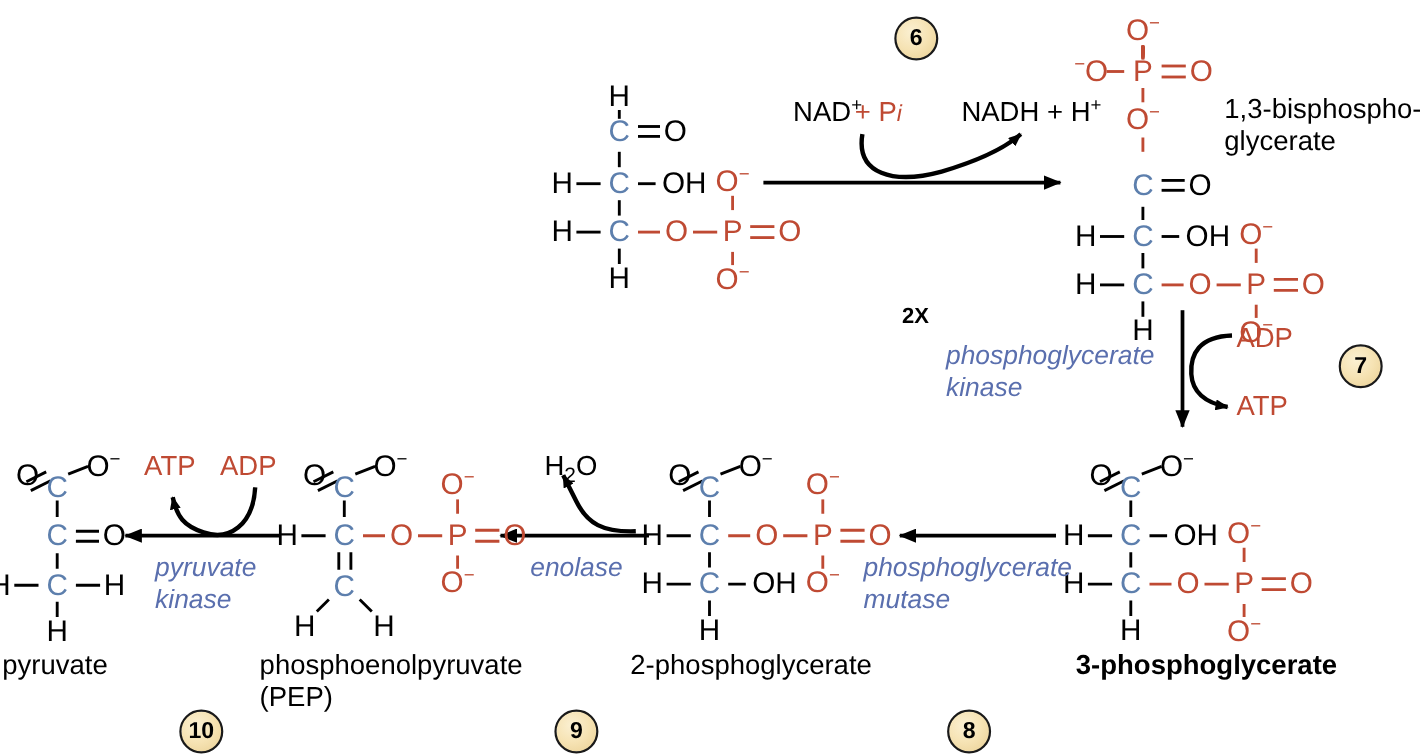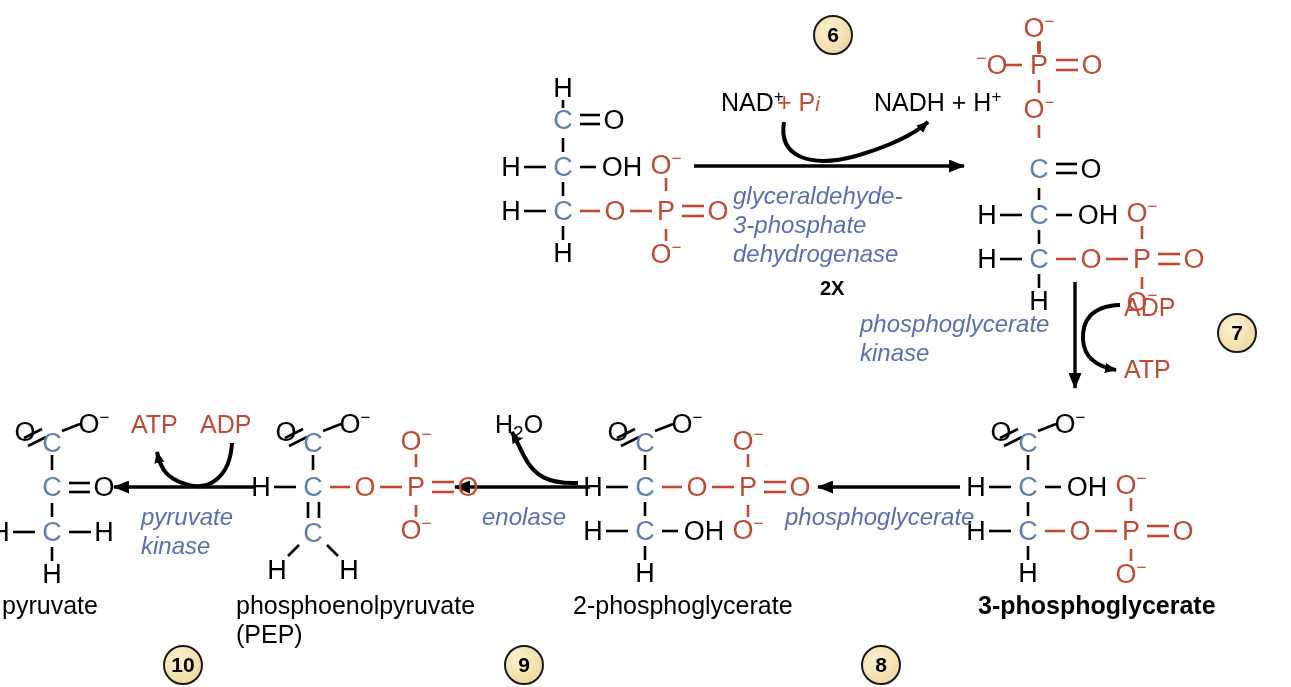--- a/index.html
+++ b/index.html
@@ -252,25 +252,20 @@
   <div class="atom phos" style="left:615px;top:211px;">O</div>
   <div class="atom phos" style="left:666px;top:211px;">P</div>
   <div class="atom phos" style="left:718px;top:211px;">O</div>
   <div class="atom phos" style="left:666px;top:165px;">O<span class="sup">−</span></div>
   <div class="atom phos" style="left:666px;top:254px;">O<span class="sup">−</span></div>
 
   <div class="cofactor" style="left:721px;top:88px;"><span>NAD</span><span class="sup">+</span></div>
   <div class="cofactor red" style="left:777px;top:88px;text-align:right;"><span>+</span> <span>P</span><span style="font-style:italic;font-size:21px;">i</span></div>
   <div class="cofactor" style="left:874px;top:88px;"><span>NADH + H</span><span class="sup">+</span></div>
 
-  <div class="enzyme" style="left:733px;top:182px;">
-    <div>glyceraldehyde-</div>
-    <div>3-phosphate</div>
-    <div>dehydrogenase</div>
-  </div>
   <div class="twox" style="left:820px;top:277px;">2X</div>
 
   <div class="atom phos" style="left:1039px;top:28px;">O<span class="sup">−</span></div>
   <div class="atom phos" style="left:992px;top:65px;"><span class="presup">−</span>O</div>
   <div class="atom phos" style="left:1039px;top:65px;">P</div>
   <div class="atom phos" style="left:1092px;top:65px;">O</div>
   <div class="atom phos" style="left:1039px;top:109px;">O<span class="sup">−</span></div>
   <div class="atom carbon" style="left:1039px;top:169px;">C</div>
   <div class="atom black" style="left:1091px;top:169px;">O</div>
   <div class="atom black" style="left:987px;top:215px;">H</div>
@@ -278,20 +273,24 @@
   <div class="atom black" style="left:1098px;top:215px;">OH</div>
   <div class="atom black" style="left:987px;top:259px;">H</div>
   <div class="atom carbon" style="left:1039px;top:259px;">C</div>
   <div class="atom black" style="left:1039px;top:301px;">H</div>
   <div class="atom phos" style="left:1091px;top:259px;">O</div>
   <div class="atom phos" style="left:1142px;top:259px;">P</div>
   <div class="atom phos" style="left:1194px;top:259px;">O</div>
   <div class="atom phos" style="left:1142px;top:213px;">O<span class="sup">−</span></div>
   <div class="atom phos" style="left:1142px;top:302px;">O<span class="sup">−</span></div>
 
+  <div class="cpdlabel" style="left:1113px;top:85px;">
+    <div>1,3-bisphospho-</div>
+    <div>glycerate</div>
+  </div>
 
   <div class="enzyme" style="left:860px;top:310px;">
     <div>phosphoglycerate</div>
     <div>kinase</div>
   </div>
   <div class="cofactor red" style="left:1124px;top:293px;">ADP</div>
   <div class="cofactor red" style="left:1124px;top:355px;">ATP</div>
 
   <div class="atom black" style="left:1001px;top:432px;">O</div>
   <div class="atom carbon" style="left:1028px;top:443px;">C</div>
@@ -304,20 +303,21 @@
   <div class="atom black" style="left:1028px;top:573px;">H</div>
   <div class="atom phos" style="left:1080px;top:531px;">O</div>
   <div class="atom phos" style="left:1131px;top:531px;">P</div>
   <div class="atom phos" style="left:1183px;top:531px;">O</div>
   <div class="atom phos" style="left:1131px;top:485px;">O<span class="sup">−</span></div>
   <div class="atom phos" style="left:1131px;top:574px;">O<span class="sup">−</span></div>
   <div class="cpdlabel" style="left:978px;top:591px;font-weight:bold;">3-phosphoglycerate</div>
 
   <div class="enzyme" style="left:785px;top:503px;">
     <div>phosphoglycerate</div>
+    <div>mutase</div>
   </div>
 
   <div class="atom black" style="left:618px;top:432px;">O</div>
   <div class="atom carbon" style="left:645px;top:443px;">C</div>
   <div class="atom black" style="left:687px;top:424px;">O<span class="sup">−</span></div>
   <div class="atom black" style="left:593px;top:487px;">H</div>
   <div class="atom carbon" style="left:645px;top:487px;">C</div>
   <div class="atom black" style="left:593px;top:531px;">H</div>
   <div class="atom carbon" style="left:645px;top:531px;">C</div>
   <div class="atom black" style="left:704px;top:531px;">OH</div>

